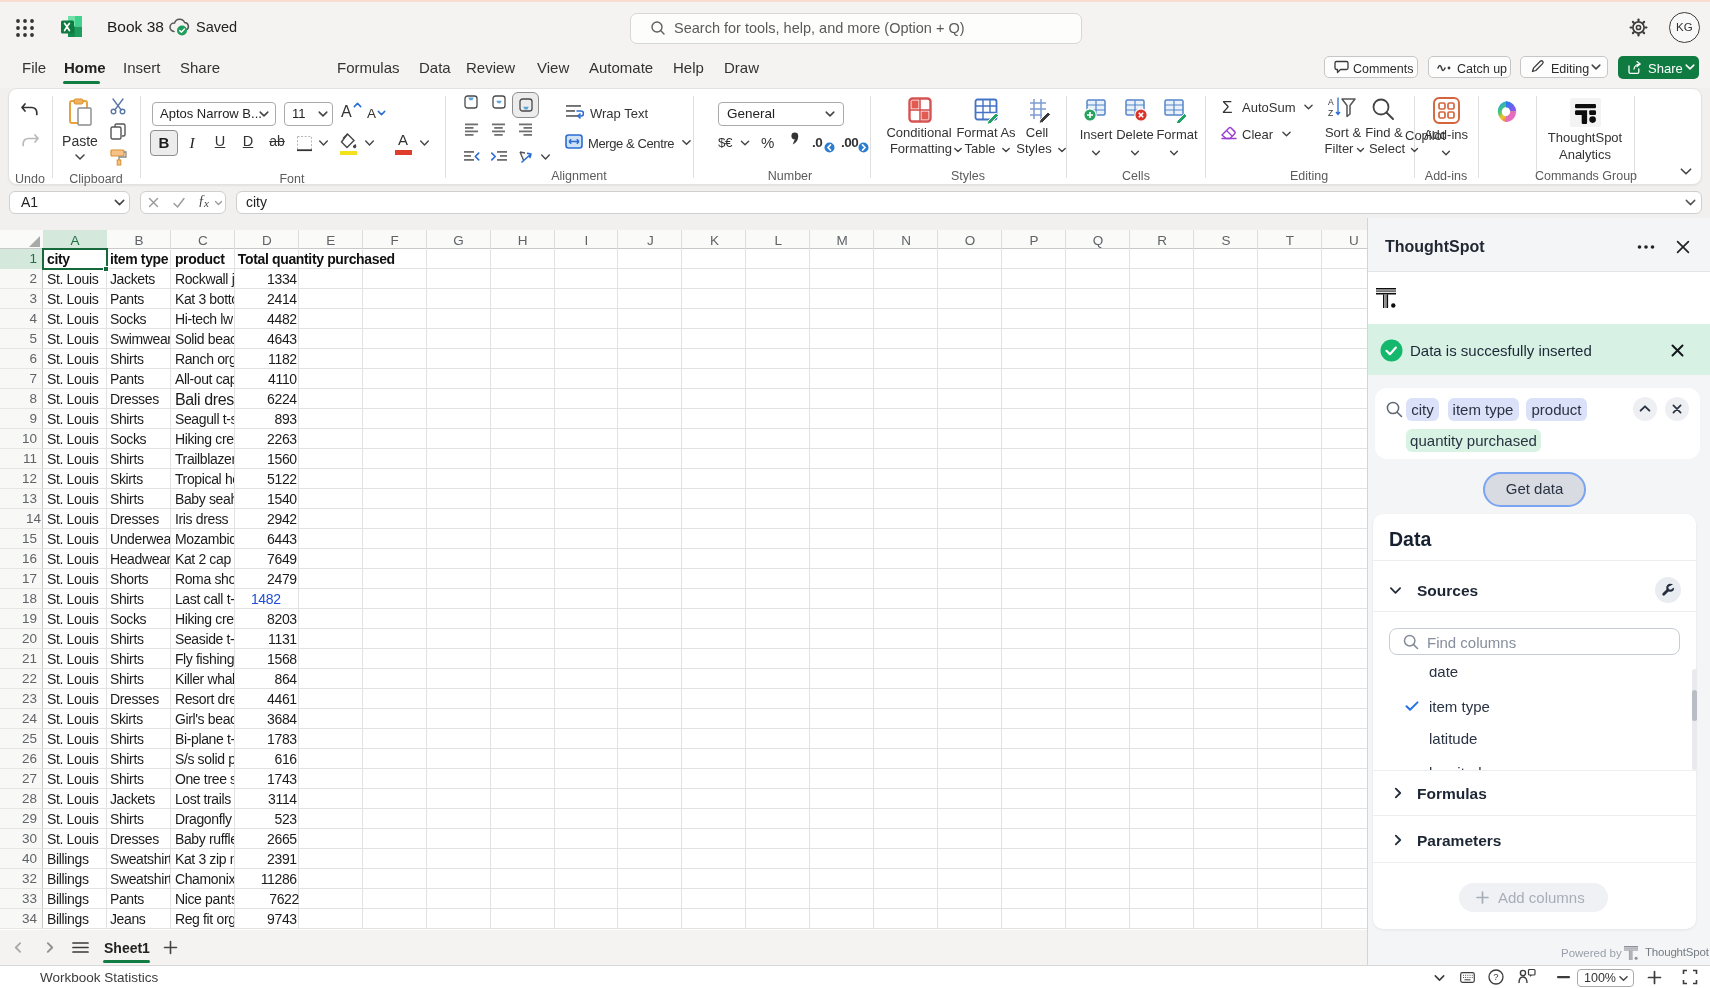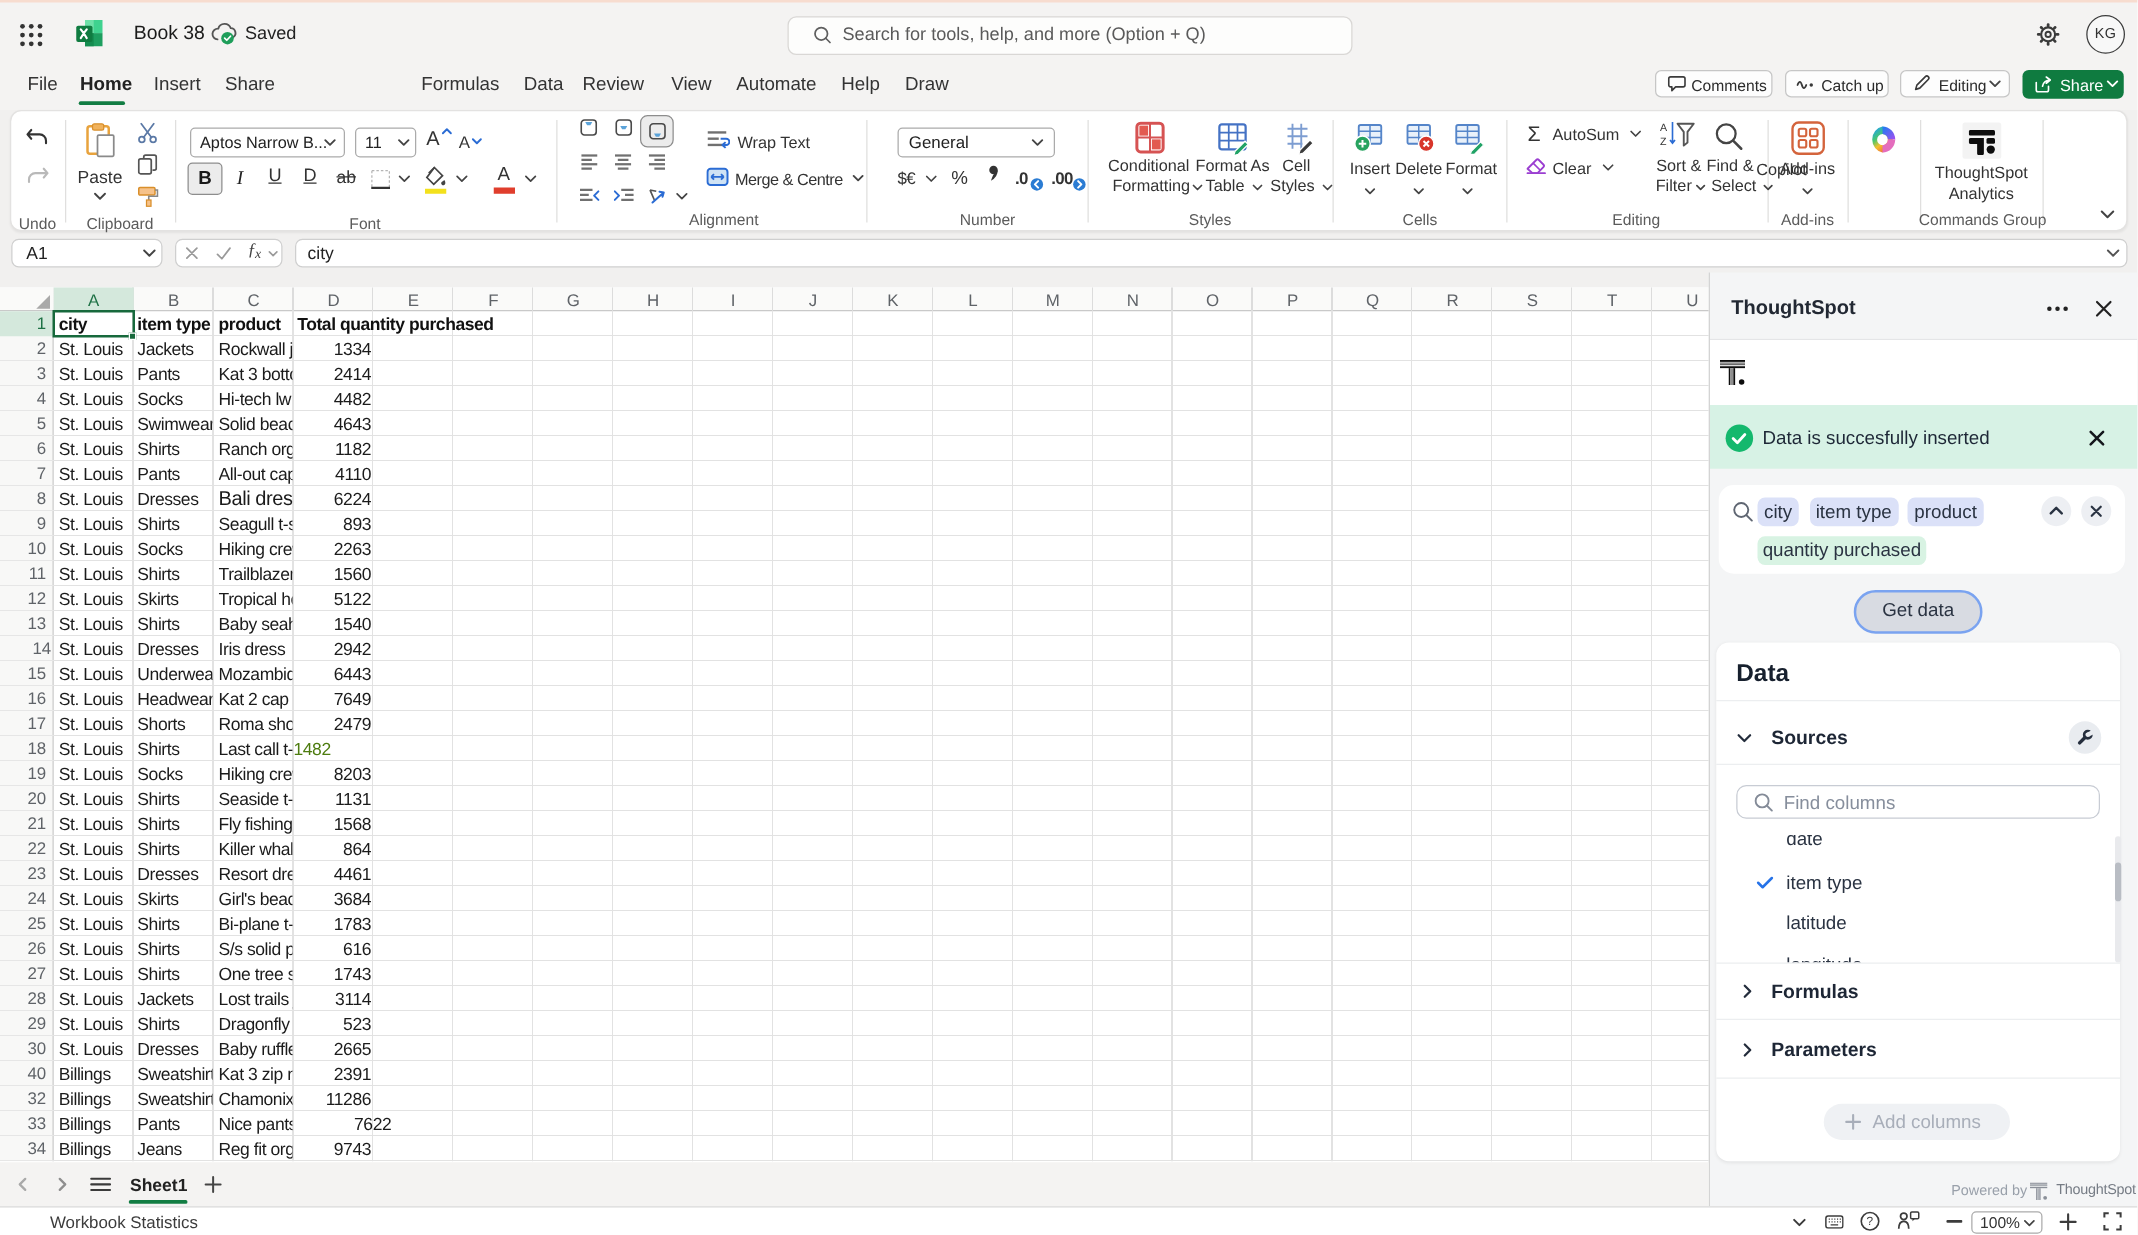--- a/index.html
+++ b/index.html
@@ -571,21 +571,21 @@
 <div style="position:absolute;left:109.9px;top:549px;height:20px;line-height:21px;font-size:14px;letter-spacing:-0.35px;color:#1b1b1b;white-space:nowrap;overflow:hidden;width:60px">Headwear</div>
 <div style="position:absolute;left:174.9px;top:549px;height:20px;line-height:21px;font-size:14px;letter-spacing:-0.35px;color:#1b1b1b;white-space:nowrap;overflow:hidden;width:59px">Kat 2 cap set</div>
 <div style="position:absolute;left:234.8px;top:549px;height:20px;line-height:21px;font-size:14px;letter-spacing:-0.35px;color:#1b1b1b;white-space:nowrap;text-align:right;width:62px">7649</div>
 <div style="position:absolute;left:47.0px;top:569px;height:20px;line-height:21px;font-size:14px;letter-spacing:-0.35px;color:#1b1b1b;white-space:nowrap;overflow:hidden;width:59px">St. Louis</div>
 <div style="position:absolute;left:109.9px;top:569px;height:20px;line-height:21px;font-size:14px;letter-spacing:-0.35px;color:#1b1b1b;white-space:nowrap;overflow:hidden;width:60px">Shorts</div>
 <div style="position:absolute;left:174.9px;top:569px;height:20px;line-height:21px;font-size:14px;letter-spacing:-0.35px;color:#1b1b1b;white-space:nowrap;overflow:hidden;width:59px">Roma shorts</div>
 <div style="position:absolute;left:234.8px;top:569px;height:20px;line-height:21px;font-size:14px;letter-spacing:-0.35px;color:#1b1b1b;white-space:nowrap;text-align:right;width:62px">2479</div>
 <div style="position:absolute;left:47.0px;top:589px;height:20px;line-height:21px;font-size:14px;letter-spacing:-0.35px;color:#1b1b1b;white-space:nowrap;overflow:hidden;width:59px">St. Louis</div>
 <div style="position:absolute;left:109.9px;top:589px;height:20px;line-height:21px;font-size:14px;letter-spacing:-0.35px;color:#1b1b1b;white-space:nowrap;overflow:hidden;width:60px">Shirts</div>
 <div style="position:absolute;left:174.9px;top:589px;height:20px;line-height:21px;font-size:14px;letter-spacing:-0.35px;color:#1b1b1b;white-space:nowrap;overflow:hidden;width:59px">Last call t-shirt</div>
-<div style="position:absolute;left:234.8px;top:589px;height:20px;line-height:21px;font-size:14px;letter-spacing:-0.35px;color:#4d7c0f;white-space:nowrap;text-align:left;width:62px">1482</div>
+<div style="position:absolute;left:234.8px;top:589px;height:20px;line-height:21px;font-size:14px;letter-spacing:-0.35px;color:#1d4ed8;white-space:nowrap;text-align:center;width:62px">1482</div>
 <div style="position:absolute;left:47.0px;top:609px;height:20px;line-height:21px;font-size:14px;letter-spacing:-0.35px;color:#1b1b1b;white-space:nowrap;overflow:hidden;width:59px">St. Louis</div>
 <div style="position:absolute;left:109.9px;top:609px;height:20px;line-height:21px;font-size:14px;letter-spacing:-0.35px;color:#1b1b1b;white-space:nowrap;overflow:hidden;width:60px">Socks</div>
 <div style="position:absolute;left:174.9px;top:609px;height:20px;line-height:21px;font-size:14px;letter-spacing:-0.35px;color:#1b1b1b;white-space:nowrap;overflow:hidden;width:59px">Hiking crew socks</div>
 <div style="position:absolute;left:234.8px;top:609px;height:20px;line-height:21px;font-size:14px;letter-spacing:-0.35px;color:#1b1b1b;white-space:nowrap;text-align:right;width:62px">8203</div>
 <div style="position:absolute;left:47.0px;top:629px;height:20px;line-height:21px;font-size:14px;letter-spacing:-0.35px;color:#1b1b1b;white-space:nowrap;overflow:hidden;width:59px">St. Louis</div>
 <div style="position:absolute;left:109.9px;top:629px;height:20px;line-height:21px;font-size:14px;letter-spacing:-0.35px;color:#1b1b1b;white-space:nowrap;overflow:hidden;width:60px">Shirts</div>
 <div style="position:absolute;left:174.9px;top:629px;height:20px;line-height:21px;font-size:14px;letter-spacing:-0.35px;color:#1b1b1b;white-space:nowrap;overflow:hidden;width:59px">Seaside t-shirt</div>
 <div style="position:absolute;left:234.8px;top:629px;height:20px;line-height:21px;font-size:14px;letter-spacing:-0.35px;color:#1b1b1b;white-space:nowrap;text-align:right;width:62px">1131</div>
 <div style="position:absolute;left:47.0px;top:649px;height:20px;line-height:21px;font-size:14px;letter-spacing:-0.35px;color:#1b1b1b;white-space:nowrap;overflow:hidden;width:59px">St. Louis</div>
 <div style="position:absolute;left:109.9px;top:649px;height:20px;line-height:21px;font-size:14px;letter-spacing:-0.35px;color:#1b1b1b;white-space:nowrap;overflow:hidden;width:60px">Shirts</div>
@@ -631,21 +631,21 @@
 <div style="position:absolute;left:109.9px;top:849px;height:20px;line-height:21px;font-size:14px;letter-spacing:-0.35px;color:#1b1b1b;white-space:nowrap;overflow:hidden;width:60px">Sweatshirt</div>
 <div style="position:absolute;left:174.9px;top:849px;height:20px;line-height:21px;font-size:14px;letter-spacing:-0.35px;color:#1b1b1b;white-space:nowrap;overflow:hidden;width:59px">Kat 3 zip neck</div>
 <div style="position:absolute;left:234.8px;top:849px;height:20px;line-height:21px;font-size:14px;letter-spacing:-0.35px;color:#1b1b1b;white-space:nowrap;text-align:right;width:62px">2391</div>
 <div style="position:absolute;left:47.0px;top:869px;height:20px;line-height:21px;font-size:14px;letter-spacing:-0.35px;color:#1b1b1b;white-space:nowrap;overflow:hidden;width:59px">Billings</div>
 <div style="position:absolute;left:109.9px;top:869px;height:20px;line-height:21px;font-size:14px;letter-spacing:-0.35px;color:#1b1b1b;white-space:nowrap;overflow:hidden;width:60px">Sweatshirt</div>
 <div style="position:absolute;left:174.9px;top:869px;height:20px;line-height:21px;font-size:14px;letter-spacing:-0.35px;color:#1b1b1b;white-space:nowrap;overflow:hidden;width:59px">Chamonix tee</div>
 <div style="position:absolute;left:234.8px;top:869px;height:20px;line-height:21px;font-size:14px;letter-spacing:-0.35px;color:#1b1b1b;white-space:nowrap;text-align:right;width:62px">11286</div>
 <div style="position:absolute;left:47.0px;top:889px;height:20px;line-height:21px;font-size:14px;letter-spacing:-0.35px;color:#1b1b1b;white-space:nowrap;overflow:hidden;width:59px">Billings</div>
 <div style="position:absolute;left:109.9px;top:889px;height:20px;line-height:21px;font-size:14px;letter-spacing:-0.35px;color:#1b1b1b;white-space:nowrap;overflow:hidden;width:60px">Pants</div>
 <div style="position:absolute;left:174.9px;top:889px;height:20px;line-height:21px;font-size:14px;letter-spacing:-0.35px;color:#1b1b1b;white-space:nowrap;overflow:hidden;width:59px">Nice pants</div>
-<div style="position:absolute;left:251px;top:889px;height:20px;line-height:21px;font-size:14px;letter-spacing:-0.35px;color:#1b1b1b;white-space:nowrap;text-align:right;width:62px">7622</div>
+<div style="position:absolute;left:237px;top:889px;height:20px;line-height:21px;font-size:14px;letter-spacing:-0.35px;color:#1b1b1b;white-space:nowrap;text-align:right;width:62px">7622</div>
 <div style="position:absolute;left:47.0px;top:909px;height:20px;line-height:21px;font-size:14px;letter-spacing:-0.35px;color:#1b1b1b;white-space:nowrap;overflow:hidden;width:59px">Billings</div>
 <div style="position:absolute;left:109.9px;top:909px;height:20px;line-height:21px;font-size:14px;letter-spacing:-0.35px;color:#1b1b1b;white-space:nowrap;overflow:hidden;width:60px">Jeans</div>
 <div style="position:absolute;left:174.9px;top:909px;height:20px;line-height:21px;font-size:14px;letter-spacing:-0.35px;color:#1b1b1b;white-space:nowrap;overflow:hidden;width:59px">Reg fit organic</div>
 <div style="position:absolute;left:234.8px;top:909px;height:20px;line-height:21px;font-size:14px;letter-spacing:-0.35px;color:#1b1b1b;white-space:nowrap;text-align:right;width:62px">9743</div>
 <div style="position:absolute;left:42px;top:248px;width:65.9px;height:22px;border:2px solid #17693c"></div>
 <div style="position:absolute;left:103.4px;top:265.5px;width:6px;height:6px;background:#17693c;border:1px solid #fff"></div>
 <div style="position:absolute;left:1367px;top:218px;width:343px;height:747px;background:#f4f5f6;border-left:1px solid #d4d4d4"></div>
 <div style="position:absolute;left:1385px;top:238px;font-size:16px;color:#222833;font-weight:700;white-space:nowrap;">ThoughtSpot</div>
 <svg style="position:absolute;left:1637px;top:241px;" width="18" height="12" viewBox="0 0 18 12">
     <circle cx="2.5" cy="6" r="1.8" fill="#222"></circle>

